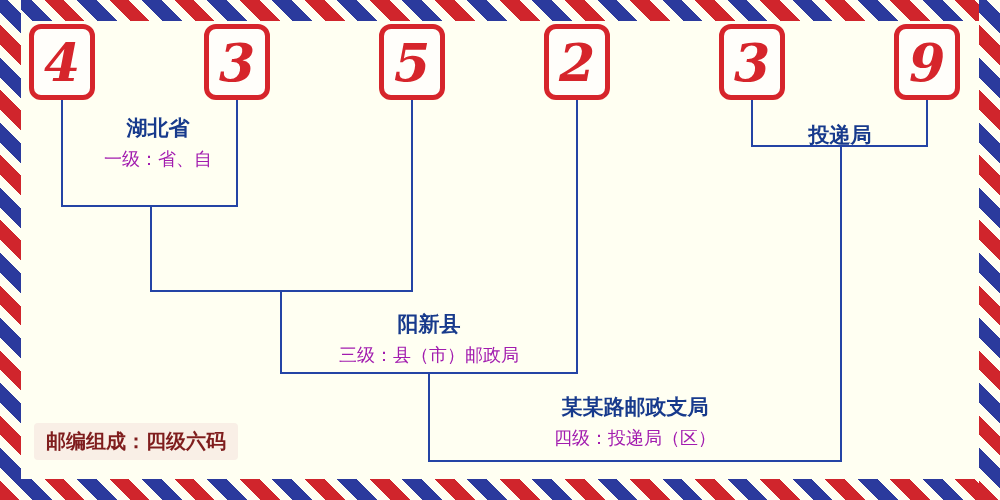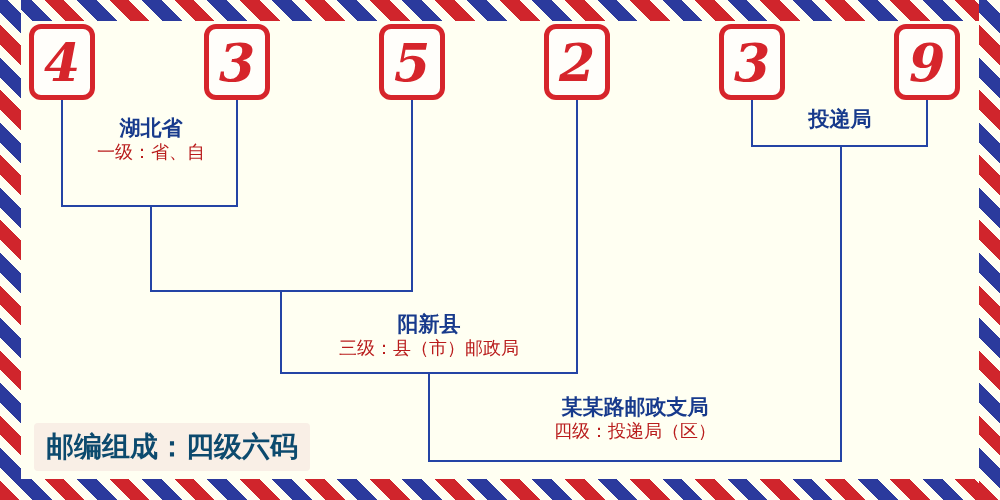--- a/index.html
+++ b/index.html
@@ -39,27 +39,27 @@
     font-style: italic; font-weight: 700; font-size: 52px;
     z-index: 2;
   }
 
   
   .line { position: absolute; background: #2444a5; z-index: 1; }
 
   
   .level-label { position: absolute; text-align: center; z-index: 2; }
   .level-name { color: #173a8c; font-weight: bold; font-size: 21px; line-height: 1.2; }
-  .level-desc { color: #b91c1c; font-size: 18px; line-height: 1.35; }
+  .level-desc { color: #a21caf; font-size: 18px; line-height: 1.35; margin-top: 7px; }
 
   .footer-note {
     position: absolute; left: 34px; top: 423px;
     background: #f9efe6; border-radius: 4px;
     padding: 5px 12px;
-    color: #0c4a6e; font-weight: bold; font-size: 28px;
+    color: #7f1d1d; font-weight: bold; font-size: 20px;
     z-index: 2;
   }
 </style>
 </head>
 <body>
 
 <div id="canvas">
 
   <div class="stripe top"></div>
   <div class="stripe bottom"></div>
@@ -85,37 +85,37 @@
   <div class="line" style="left:576px;top:100px;width:2px;height:272px"></div>
   <div class="line" style="left:280px;top:372px;width:298px;height:2px"></div>
 
   <div class="line" style="left:751px;top:100px;width:2px;height:45px"></div>
   <div class="line" style="left:926px;top:100px;width:2px;height:45px"></div>
   <div class="line" style="left:751px;top:145px;width:177px;height:2px"></div>
   <div class="line" style="left:840px;top:147px;width:2px;height:313px"></div>
   <div class="line" style="left:428px;top:374px;width:2px;height:86px"></div>
   <div class="line" style="left:428px;top:460px;width:414px;height:2px"></div>
 
-  <div class="level-label" style="left:73px;top:115px;width:156px">
+  <div class="level-label" style="left:80px;top:115px;width:156px">
     <div class="level-name">湖北省</div>
     <div class="level-desc">
       <div>一级：省、自</div>
     </div>
   </div>
 
 
   <div class="level-label" style="left:500px;top:394px;width:270px">
     <div class="level-name">某某路邮政支局</div>
     <div class="level-desc">四级：投递局（区）</div>
   </div>
 
   <div class="level-label" style="left:294px;top:311px;width:270px">
     <div class="level-name">阳新县</div>
     <div class="level-desc">三级：县（市）邮政局</div>
   </div>
 
-  <div class="level-label" style="left:765px;top:106px;width:150px">
+  <div class="level-label" style="left:765px;top:122px;width:150px">
     <div class="level-name">投递局</div>
   </div>
 
   <div class="footer-note">邮编组成：四级六码</div>
 
 </div>
 
 </body></html>

